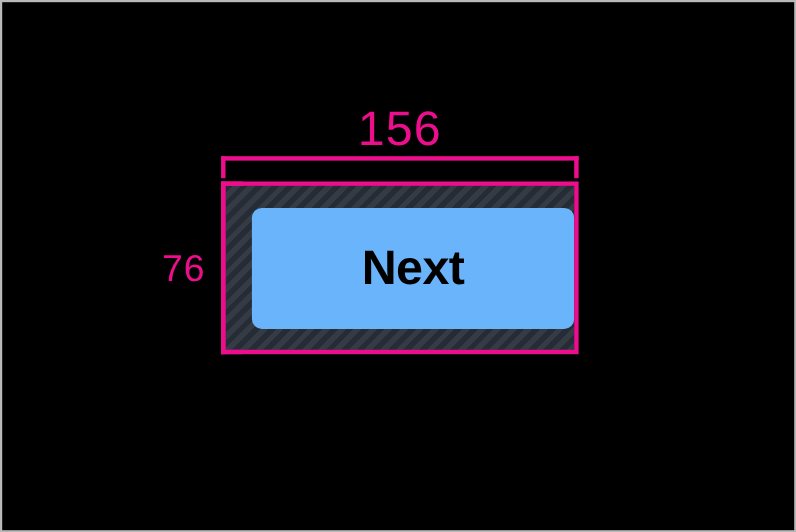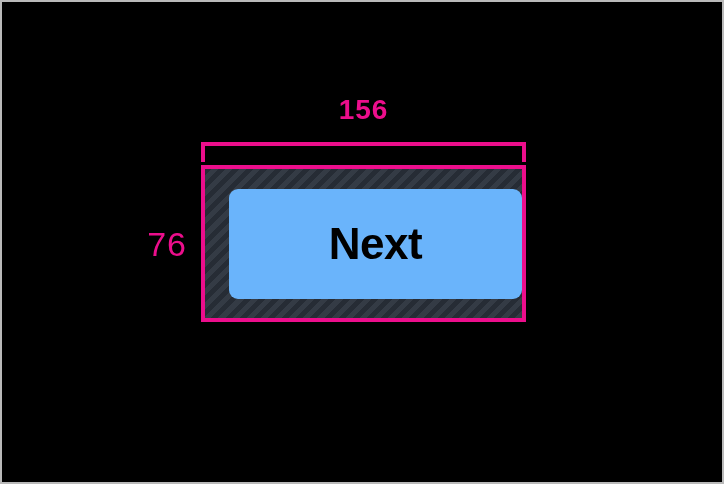--- a/index.html
+++ b/index.html
@@ -106,25 +106,24 @@
     border-left: 4px solid #ec0e8c;
     border-right: 4px solid #ec0e8c;
   }
   #width-value {
     position: absolute;
     left: 0;
     top: -46px;
     width: 325px;
     text-align: center;
     font-family: "Liberation Sans", sans-serif;
-    font-size: 28px;
+    font-size: 44px;
     color: #ec0e8c;
     line-height: 1;
     letter-spacing: 1px;
-    font-weight: bold;
   }
 
   
   #height-dimension {
     position: absolute;
     left: 179px;
     top: 163px;
     width: 20px;
     height: 157px;
     margin-left: 20px;

